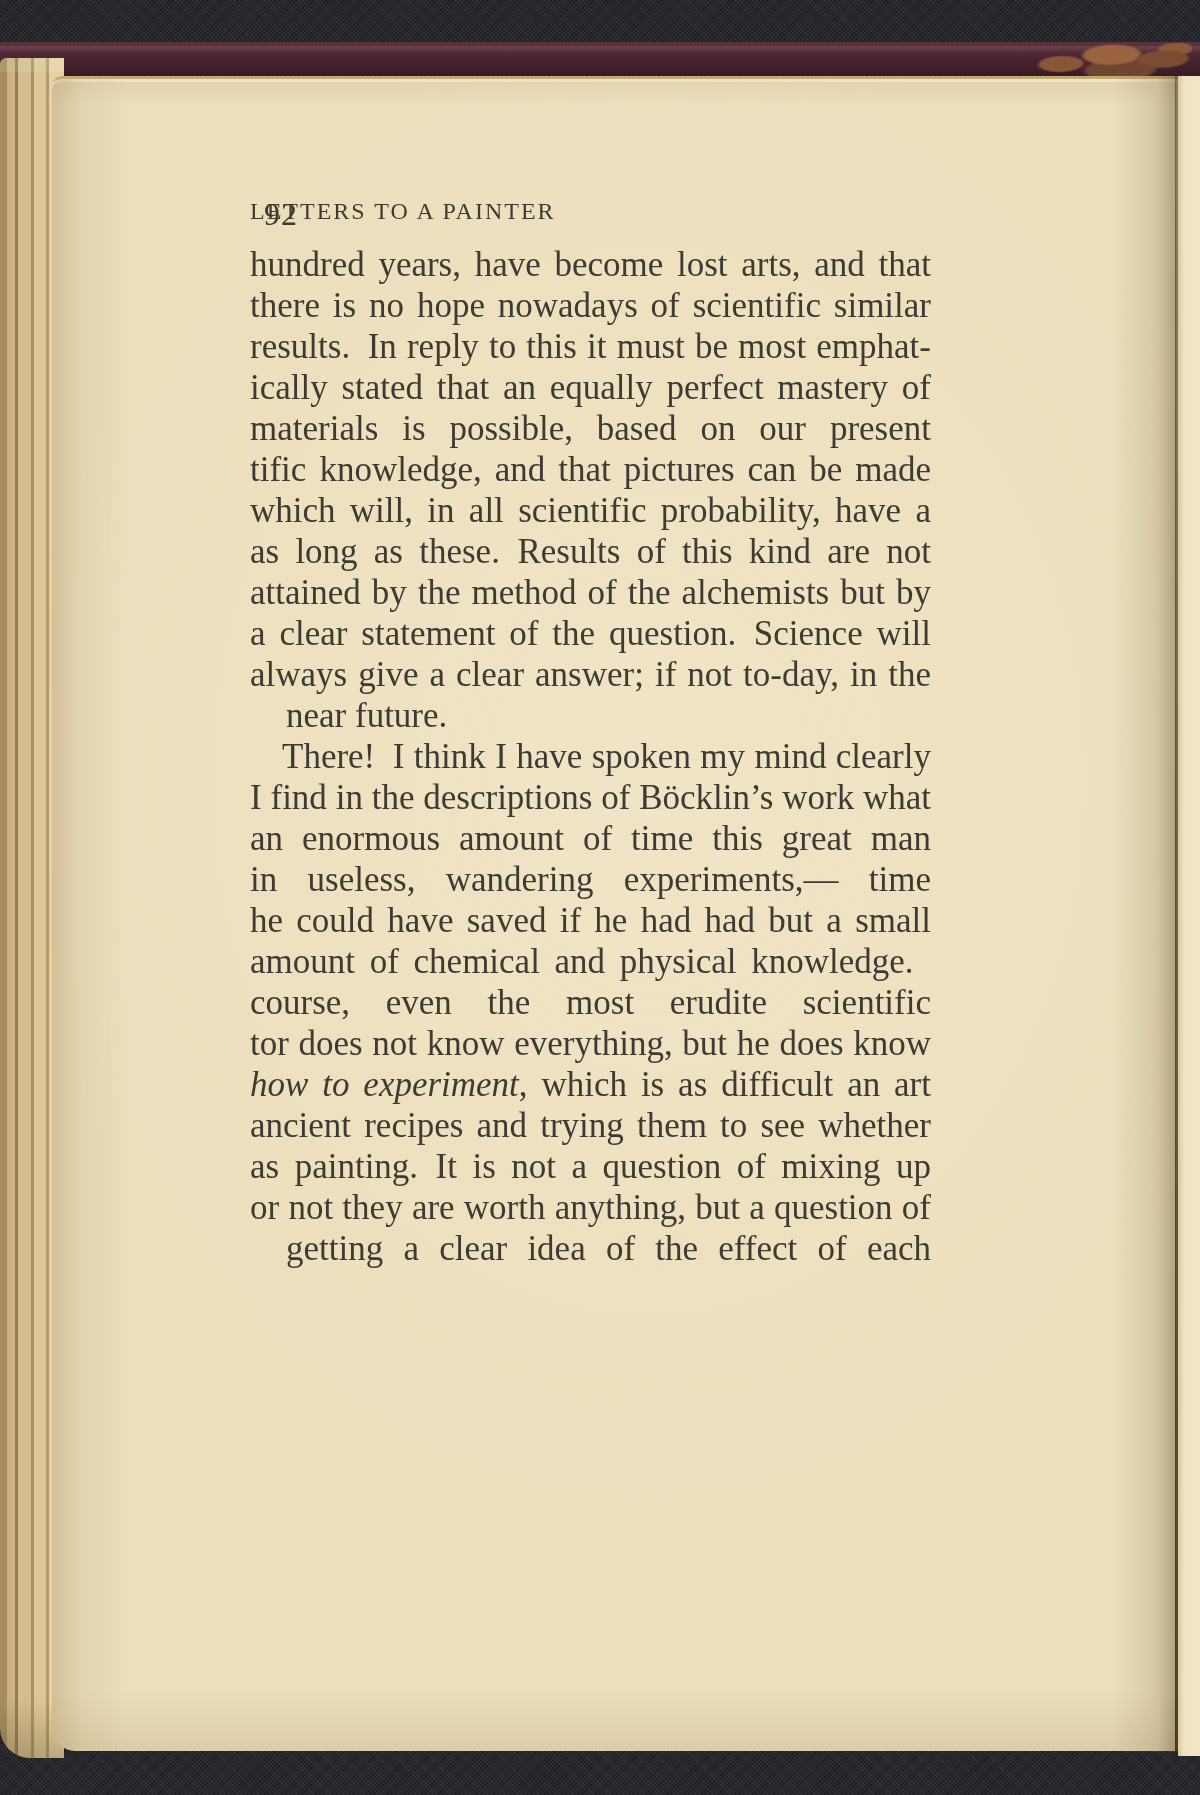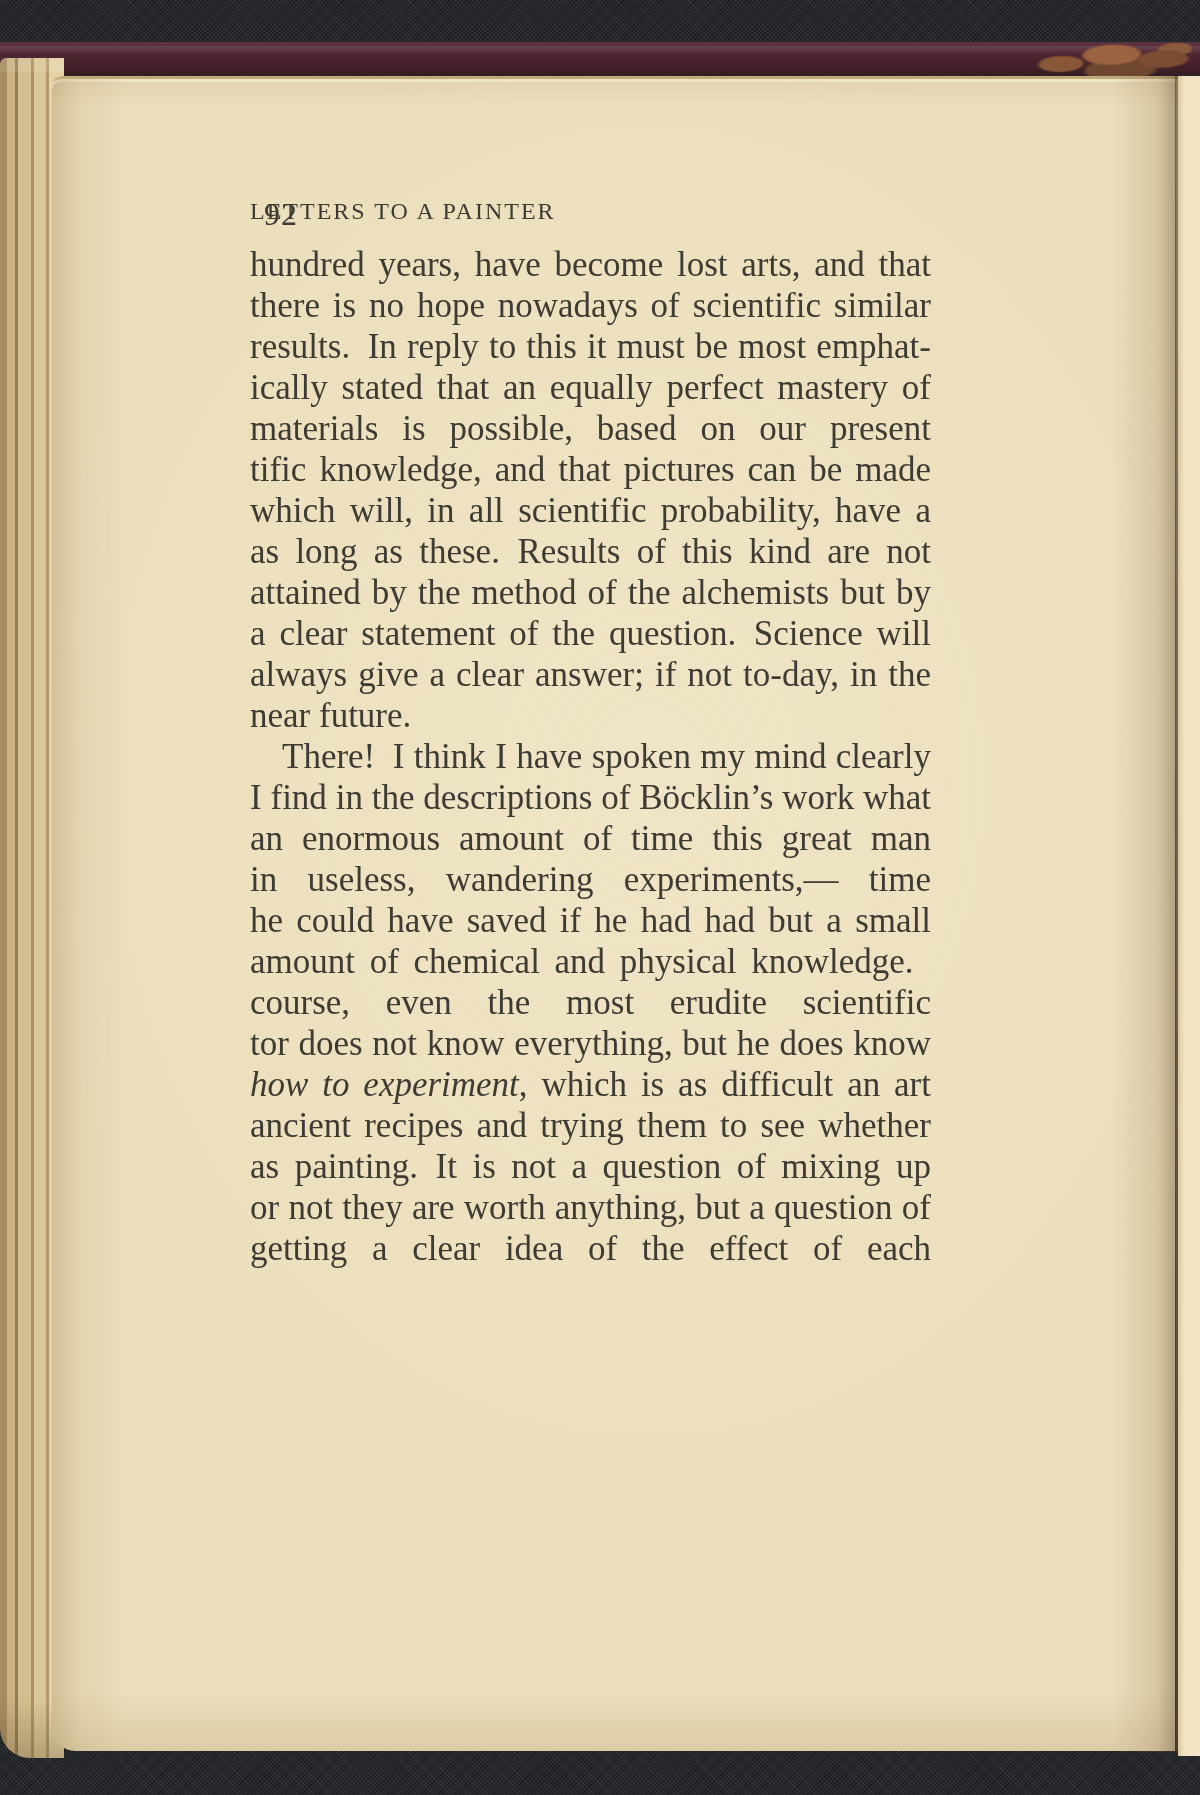--- a/index.html
+++ b/index.html
@@ -77,21 +77,21 @@
     font-size:24px;letter-spacing:2px;color:var(--ink,#3e3b34);
   }
   .page-text{
     position:absolute;left:250px;top:244px;width:681px;
     font-size:35px;color:var(--ink,#3e3b34);
   }
   .line{
     height:41px;line-height:41px;overflow:hidden;
     text-align:justify;text-align-last:justify;
   }
-  .line-end{text-align-last:left;}
+  .line-end{text-align-last:left;margin-left:36px;}
   .line-indent{text-indent:32px;}
   .it{font-style:italic;}
 </style>
 </head>
 <body>
 
 <div class="spine-strip"></div>
 <div class="frayed-corner"></div>
 <div class="page-edge-stack"></div>
 

